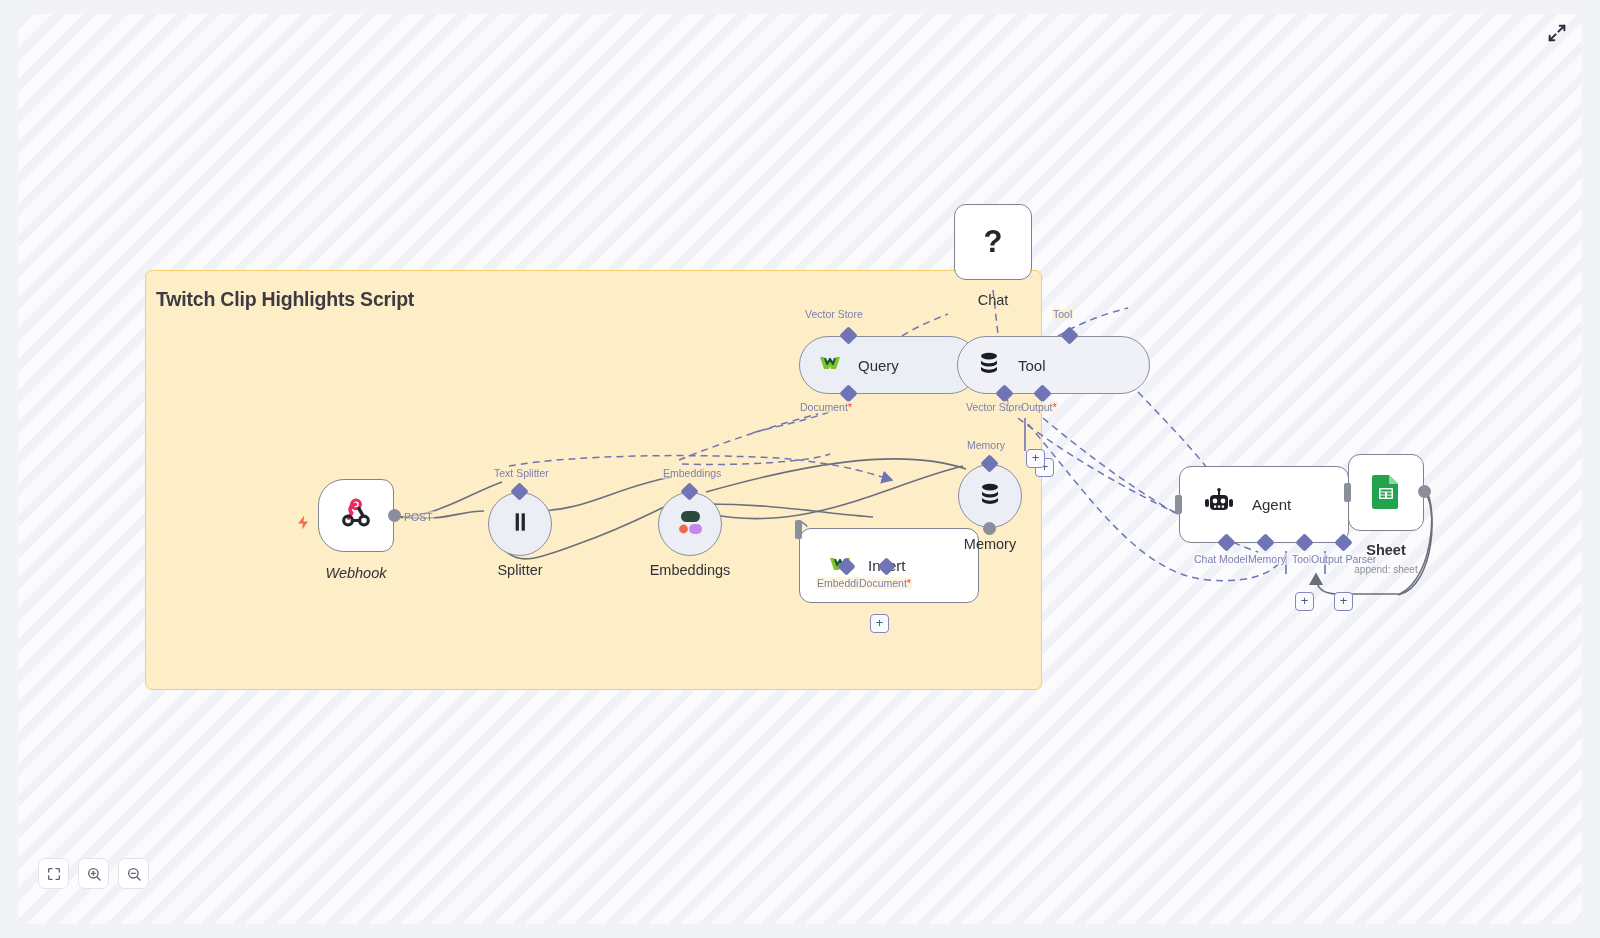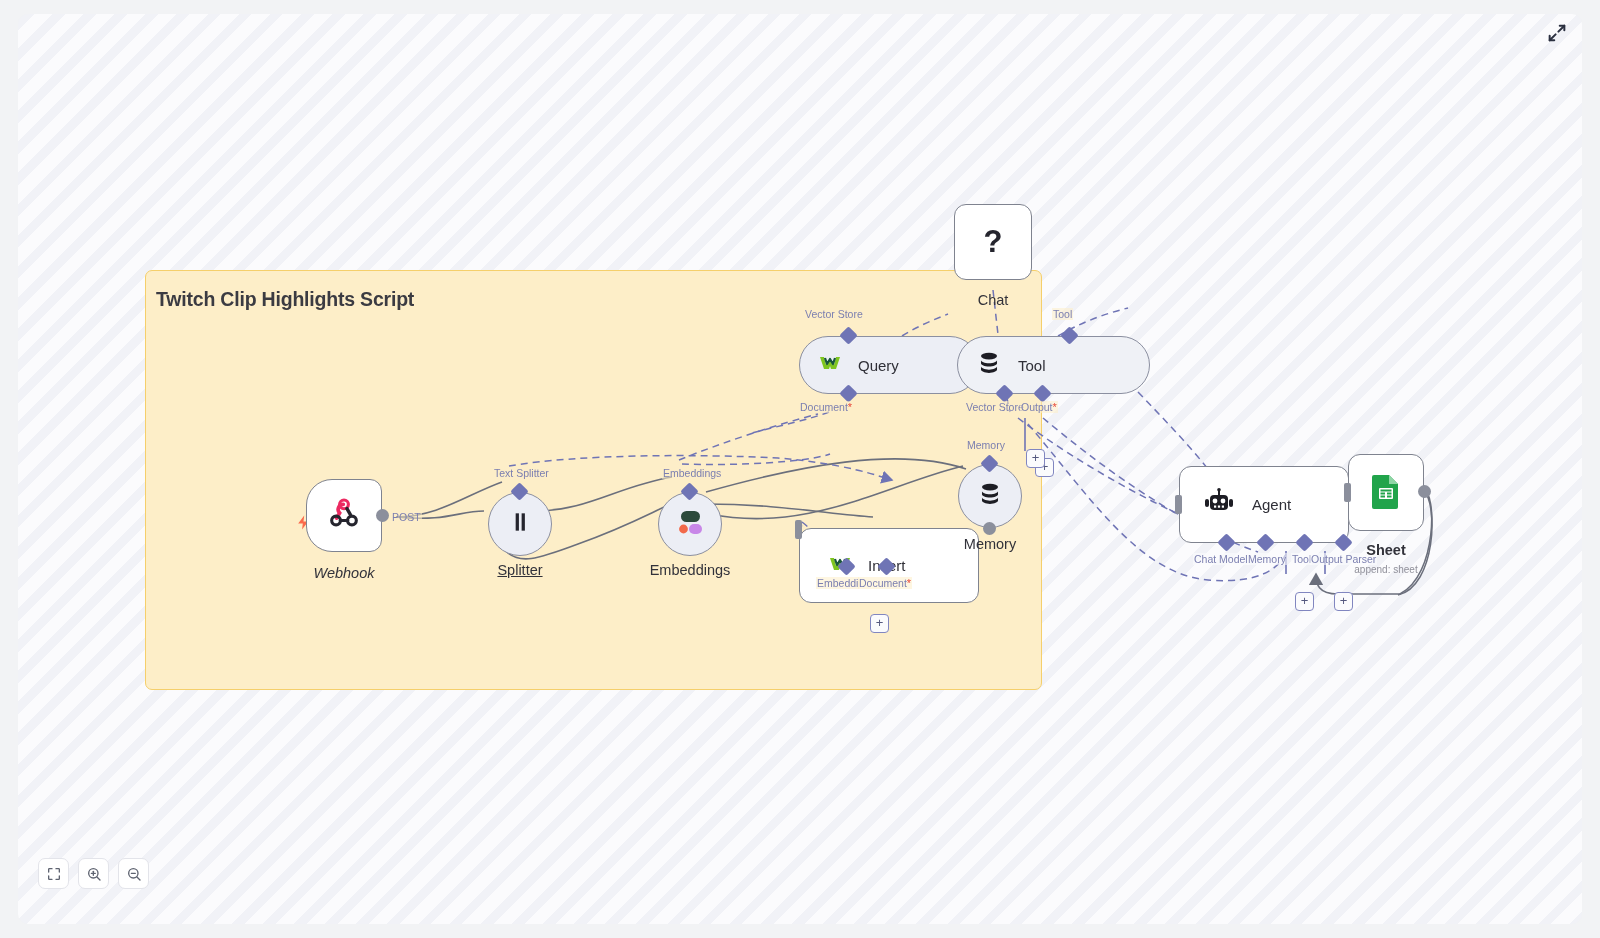--- a/index.html
+++ b/index.html
@@ -271,21 +271,21 @@
       <path d="M816,548 C 800,535 790,520 778,505"></path>
     </g>
   </svg>
 
   <div class="bolt" style="left:277px; top:500px;">
     <svg width="17" height="17" viewBox="0 0 24 24" fill="currentColor">
         <path d="M13 2L4.5 13.5H11L10 22l8.5-11.5H12L13 2z"></path>
       </svg>
   </div>
 
-  <div class="node" style="left:288px; top:465px;">
+  <div class="node" style="left:300px; top:465px;">
     <div class="node-box" style="width:76px; height:73px; border-top-left-radius:26px; border-bottom-left-radius:26px; justify-content:center;">
       <span>
         <svg width="34" height="34" viewBox="0 0 24 24">
           <path d="M11.5 5.2a3.6 3.6 0 0 0-2.6 6.1l-2.1 3.6" fill="none" stroke="#ec2a62" stroke-width="2.6" stroke-linecap="round"></path>
           <circle cx="6.4" cy="16.6" r="3.1" fill="none" stroke="#25252e" stroke-width="2.2"></circle>
           <circle cx="17.6" cy="16.6" r="3.1" fill="none" stroke="#25252e" stroke-width="2.2"></circle>
           <circle cx="12" cy="5.2" r="3.1" fill="none" stroke="#ec2a62" stroke-width="2.2"></circle>
           <path d="M9.4 16.6h5.2" fill="none" stroke="#25252e" stroke-width="2.2" stroke-linecap="round"></path>
           <path d="M14.1 8.2l2.3 4" fill="none" stroke="#25252e" stroke-width="2.4" stroke-linecap="round"></path>
         </svg>
@@ -300,21 +300,21 @@
     <div class="node-circle" style="width:64px; height:64px;">
       <span>
         <svg width="26" height="26" viewBox="0 0 24 24">
             <rect x="8" y="4" width="3" height="16" fill="#25252e"></rect>
             <rect x="13.5" y="4" width="3" height="16" fill="#25252e"></rect>
           </svg>
       </span>
     </div>
     <div class="diamond" style="left:25px; top:-7px;"></div>
     <div class="handle-label" style="left:5px; top:-25px;">Text Splitter</div>
-    <div class="node-label" style="top:70px; left:32px;text-decoration:underline;">Splitter</div>
+    <div class="node-label" style="top:70px; left:32px;">Splitter</div>
   </div>
 
   <div class="node" style="left:640px; top:478px;">
     <div class="node-circle" style="width:64px; height:64px;">
       <span>
         <svg width="32" height="28" viewBox="0 0 32 28">
           <rect x="7" y="3" width="19" height="11" rx="5.5" fill="#2c4a3b"></rect>
           <circle cx="9.5" cy="21" r="4.4" fill="#f2694a"></circle>
           <rect x="15" y="16" width="13" height="10" rx="5" fill="#c887e8"></rect>
         </svg>

